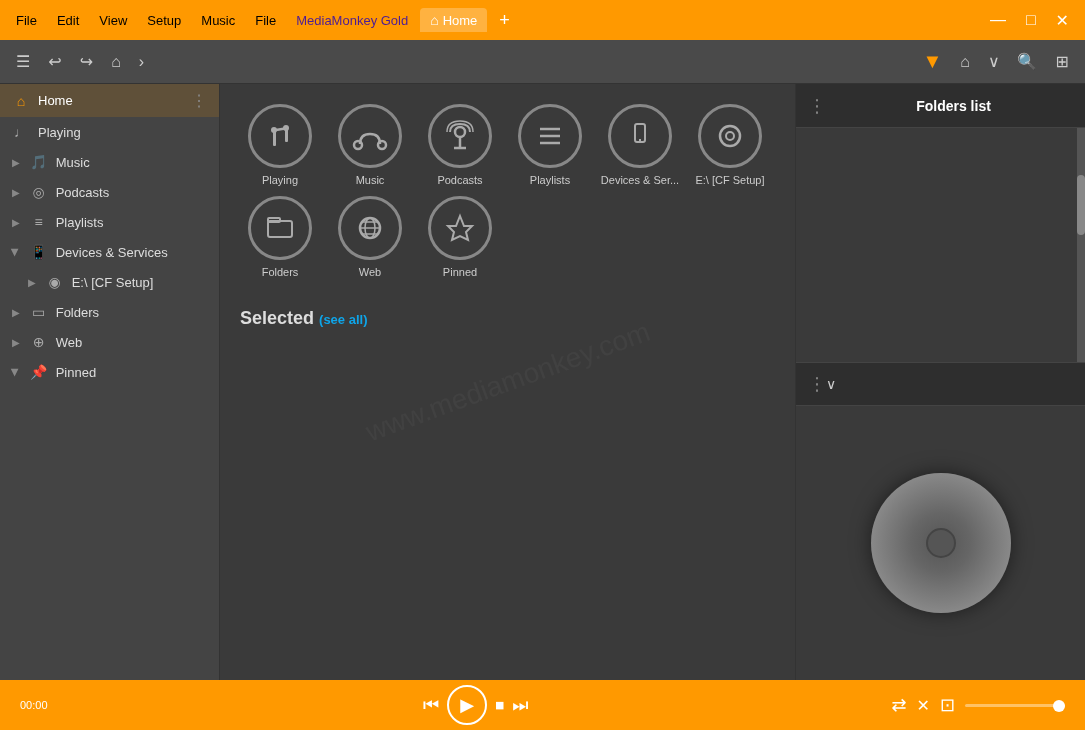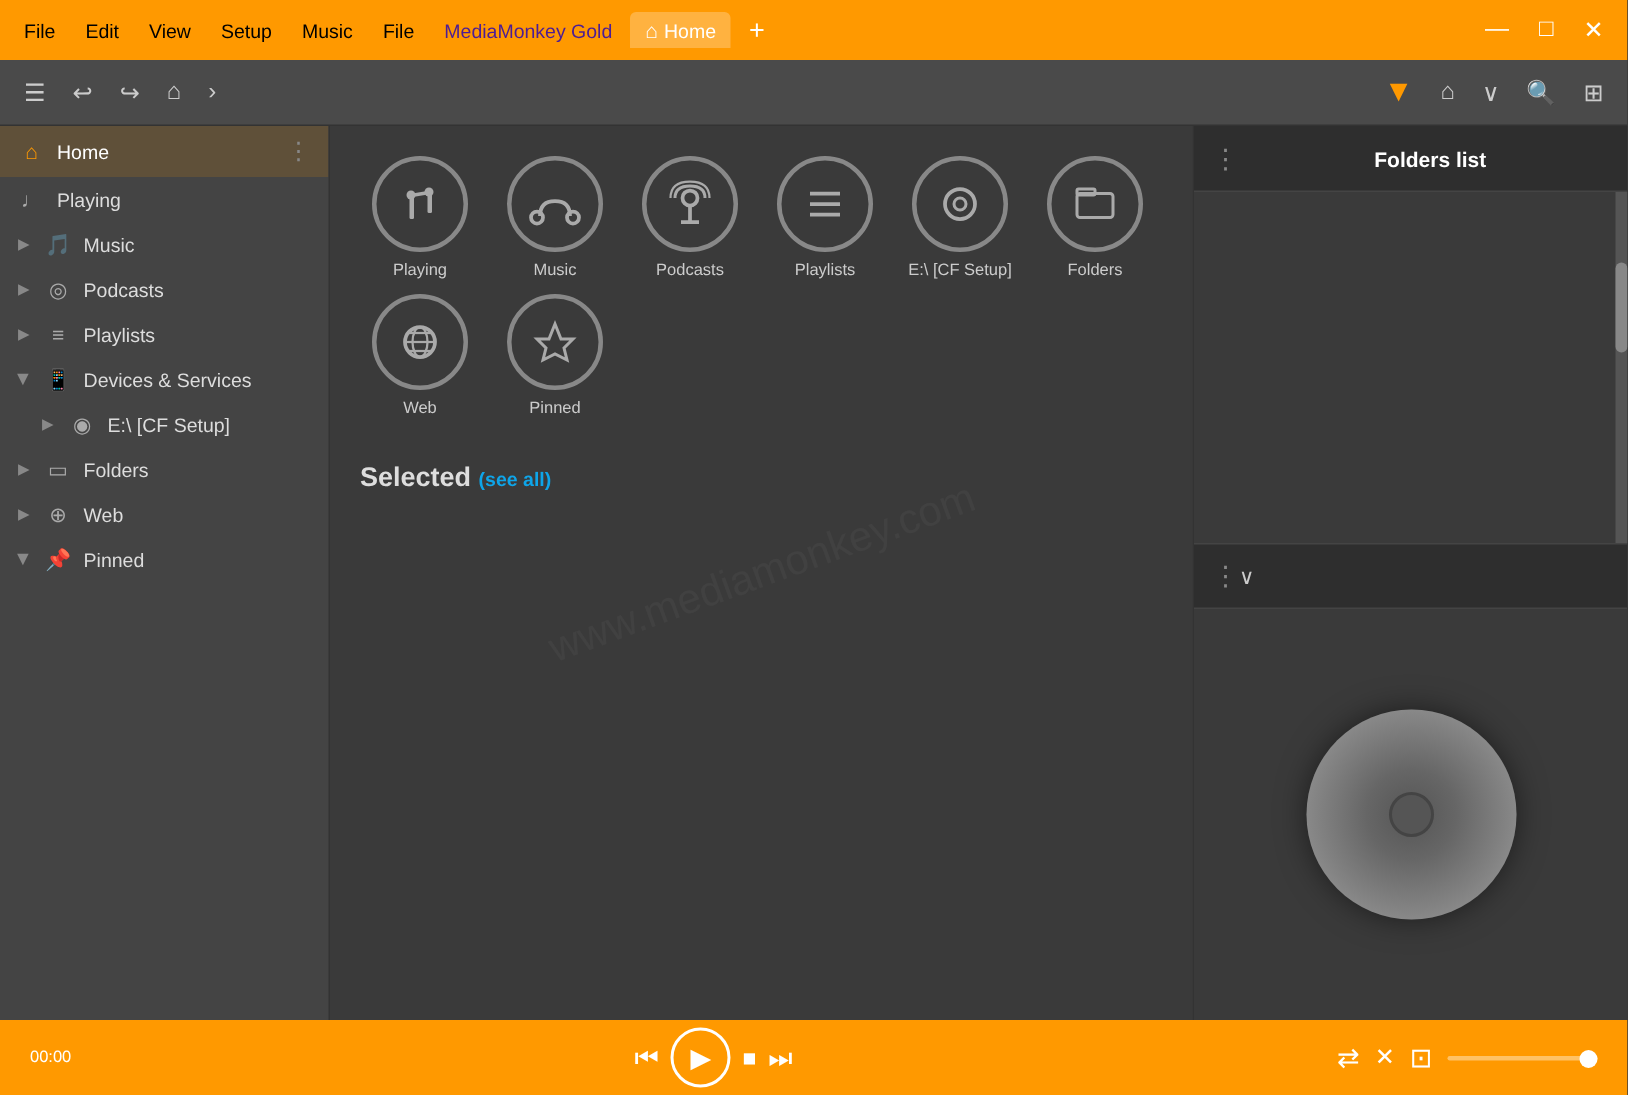--- a/index.html
+++ b/index.html
@@ -469,20 +469,29 @@
         <div class="icon-circle">
           <svg width="32" height="32" viewBox="0 0 32 32" fill="none">
             <line x1="6" y1="9" x2="26" y2="9" stroke="#aaa" stroke-width="2.5"></line>
             <line x1="6" y1="16" x2="26" y2="16" stroke="#aaa" stroke-width="2.5"></line>
             <line x1="6" y1="23" x2="26" y2="23" stroke="#aaa" stroke-width="2.5"></line>
           </svg>
         </div>
         <span class="icon-label">Playlists</span>
       </div>
 
+      <div class="icon-cell">
+        <div class="icon-circle">
+          <svg width="32" height="32" viewBox="0 0 32 32" fill="none">
+            <rect x="11" y="4" width="10" height="18" rx="2" stroke="#aaa" stroke-width="2"></rect>
+            <line x1="16" y1="19" x2="16" y2="21" stroke="#aaa" stroke-width="2"></line>
+          </svg>
+        </div>
+        <span class="icon-label">Devices &amp; Ser...</span>
+      </div>
 
       <div class="icon-cell">
         <div class="icon-circle">
           <svg width="32" height="32" viewBox="0 0 32 32" fill="none">
             <circle cx="16" cy="16" r="10" stroke="#aaa" stroke-width="2.5"></circle>
             <circle cx="16" cy="16" r="4" stroke="#aaa" stroke-width="2"></circle>
           </svg>
         </div>
         <span class="icon-label">E:\ [CF Setup]</span>
       </div>

